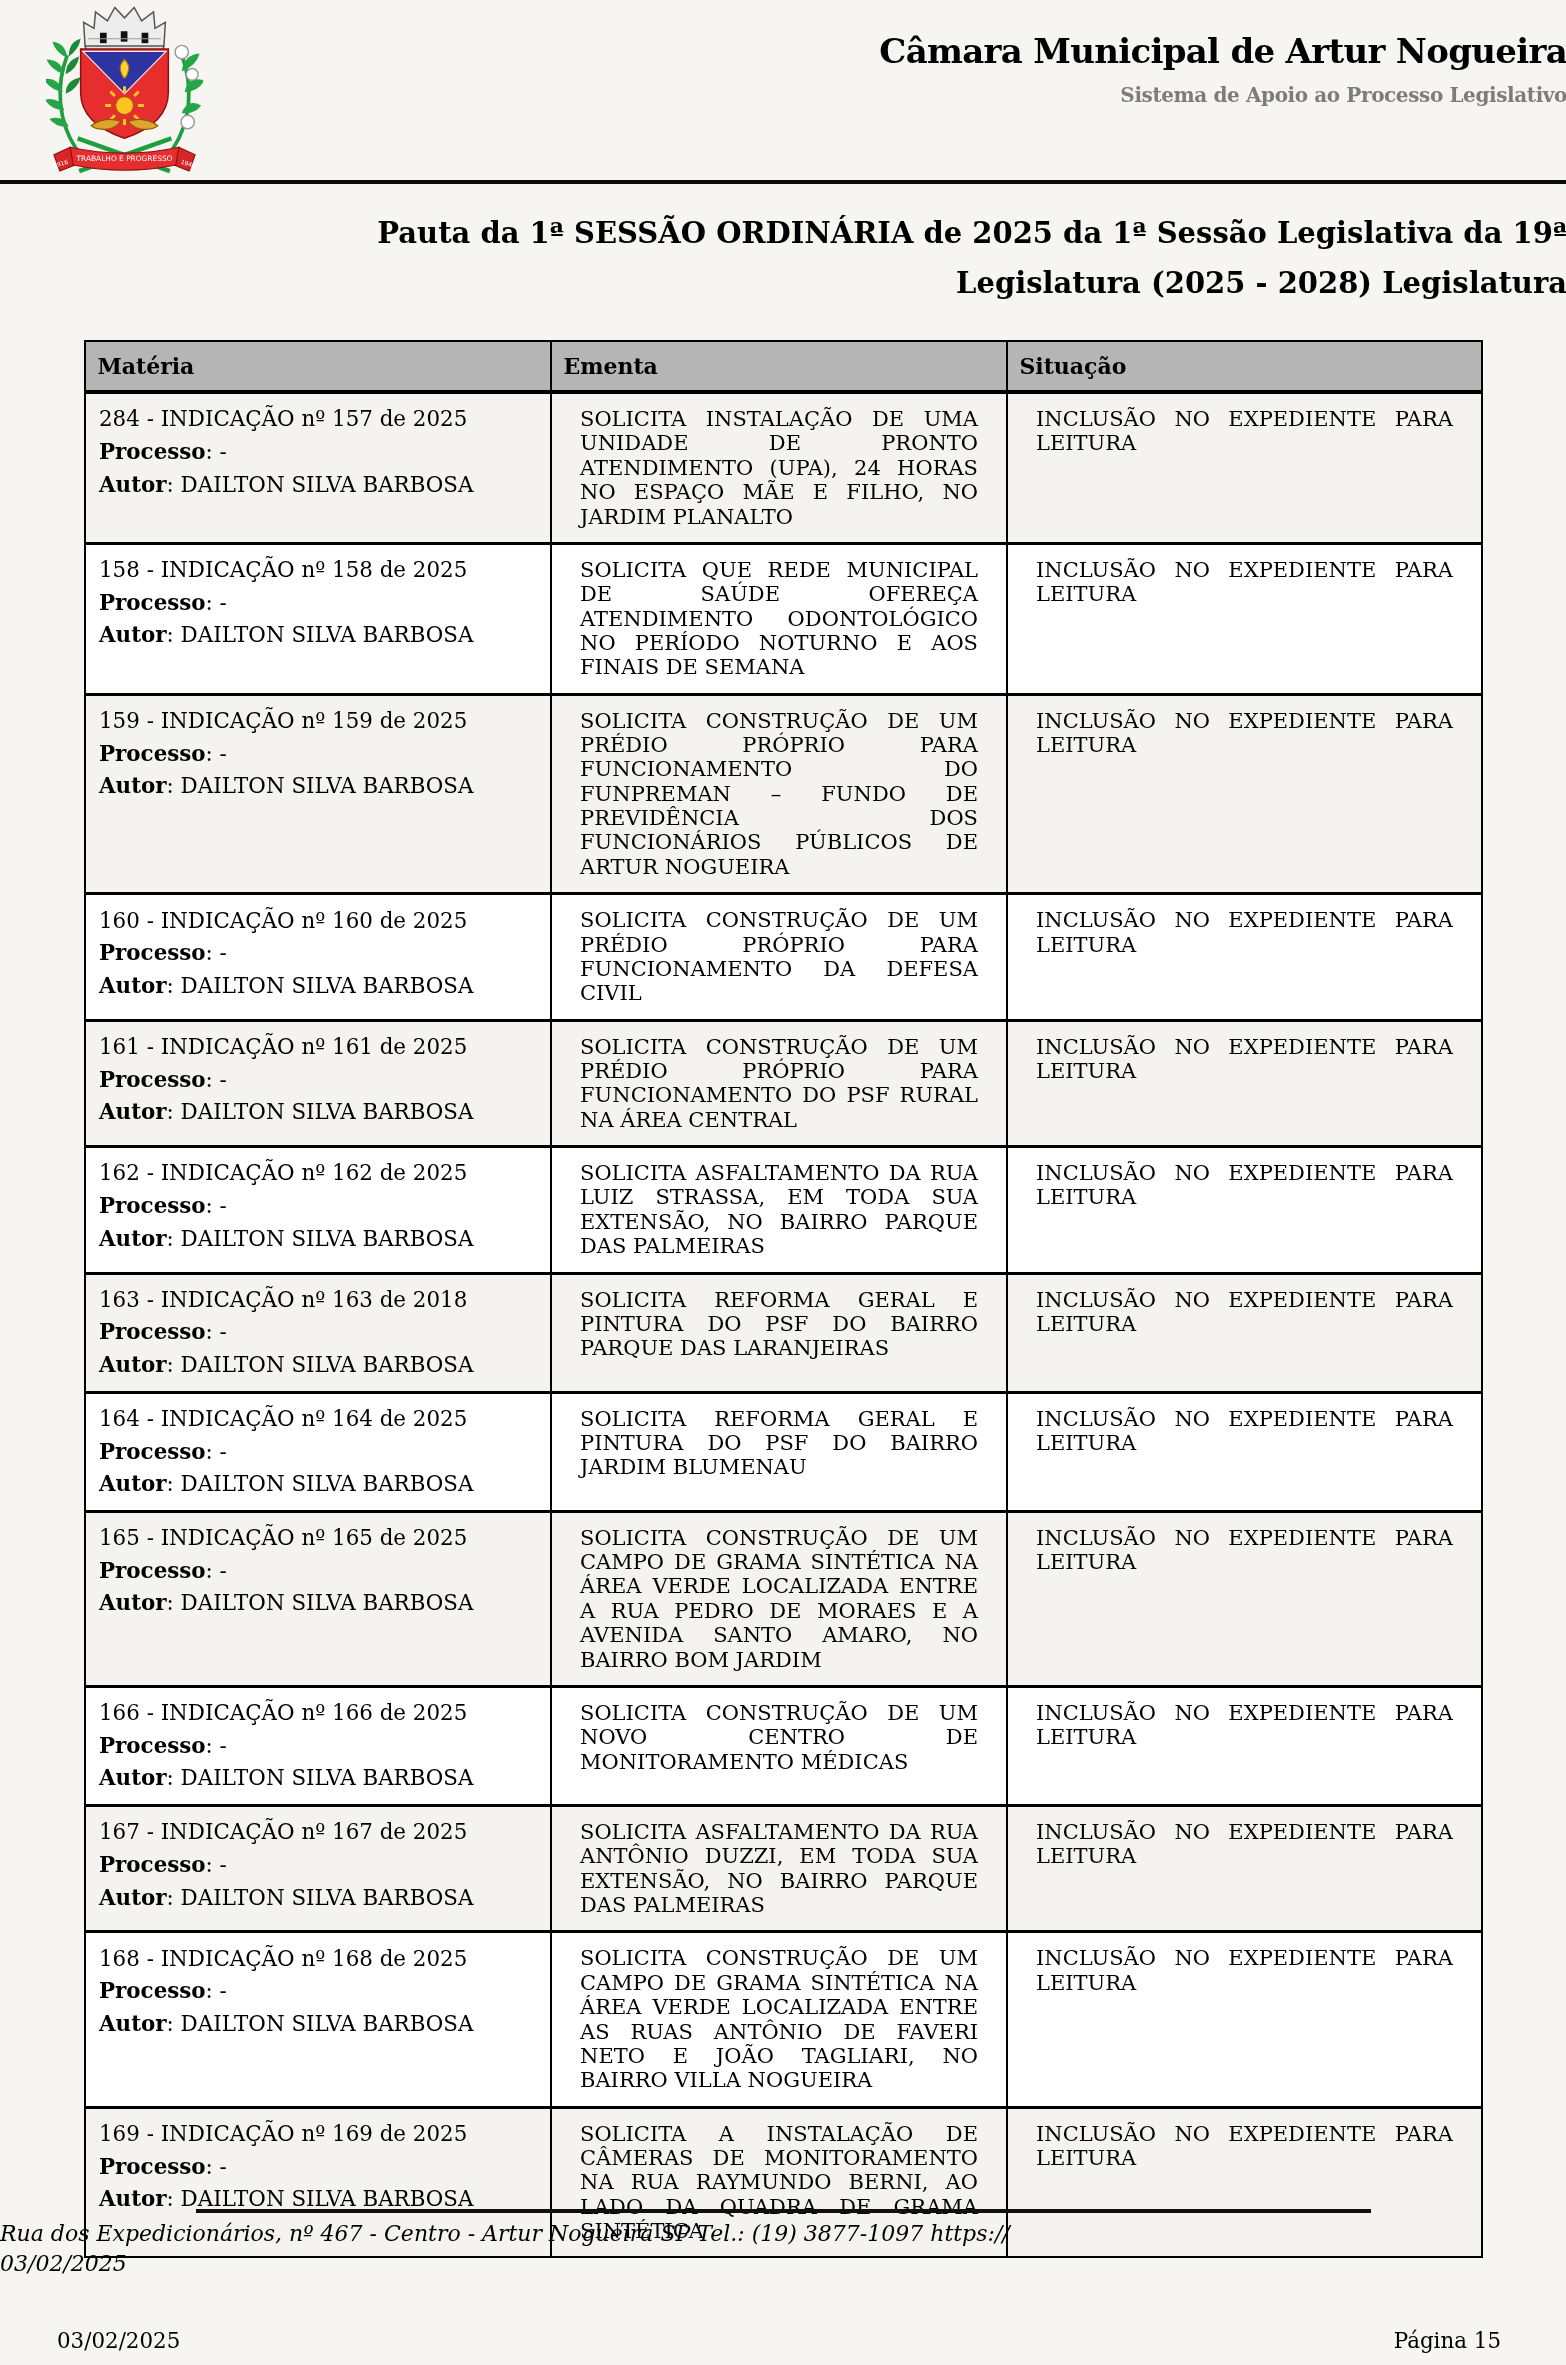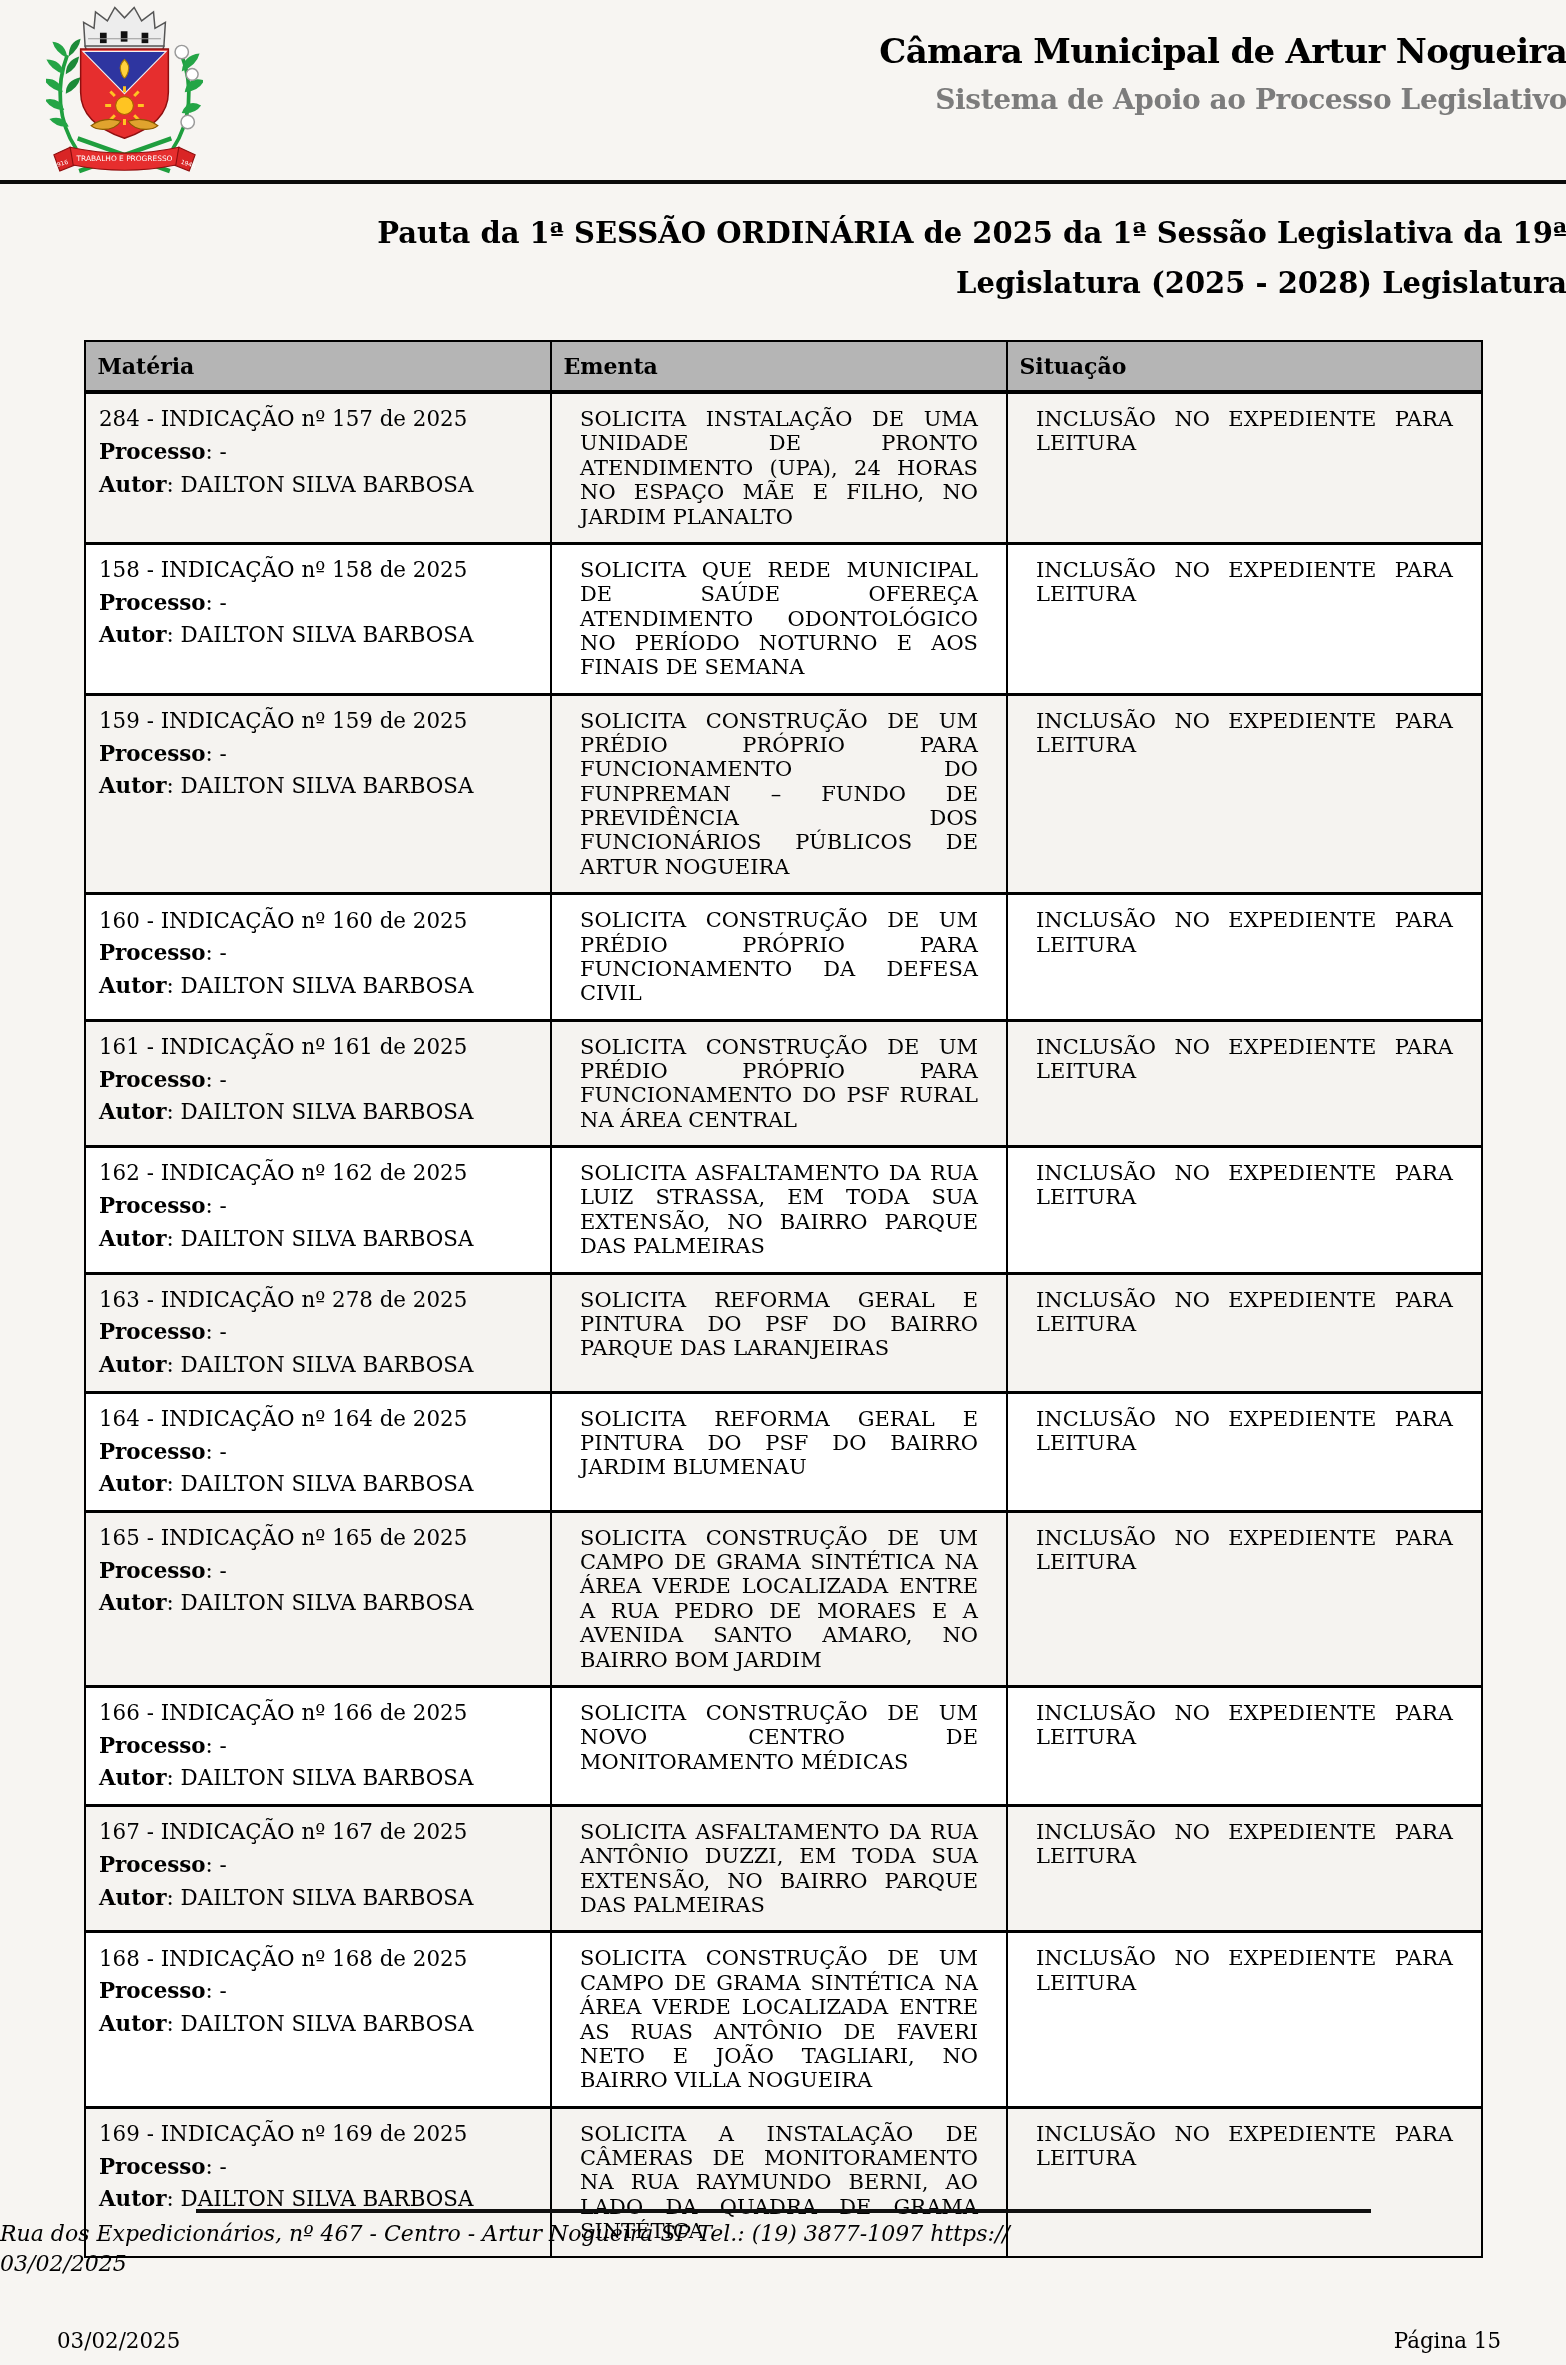--- a/index.html
+++ b/index.html
@@ -21,21 +21,21 @@
     overflow:hidden;
     background:var(--page-bg);
     color:var(--ink);
     font-family:"DejaVu Serif","Liberation Serif",serif;
   }
   
   .masthead{position:relative;height:180px;}
   .logo{position:absolute;left:46px;top:2.9px;width:157px;height:171px;}
   .masthead-text{padding-top:33px;text-align:right;}
   .org-title{font-size:34px;font-weight:bold;letter-spacing:-0.7px;line-height:1.1;}
-  .org-subtitle{margin-top:13px;font-size:28px;font-weight:bold;color:var(--subtitle);letter-spacing:-0.4px;}
+  .org-subtitle{margin-top:13px;font-size:20px;font-weight:bold;color:var(--subtitle);letter-spacing:-0.4px;}
   .top-rule{height:3.6px;background:var(--rule);}
   
   .doc-title{margin:24px auto 0;text-align:right;font-size:29px;font-weight:bold;line-height:1.75;}
   
   table.agenda{
     margin:31px auto 0;
     width:1397px;
     border-collapse:collapse;
     table-layout:fixed;
     border:2.9px solid #000;
@@ -211,21 +211,21 @@
         <td class="materia">
           <div class="m-title">162 - INDICAÇÃO nº 162 de 2025</div>
           <div class="m-line"><span class="lbl">Processo</span><span>: -</span></div>
           <div class="m-line"><span class="lbl">Autor</span><span>: DAILTON SILVA BARBOSA</span></div>
         </td>
         <td class="ementa">SOLICITA ASFALTAMENTO DA RUA LUIZ STRASSA, EM TODA SUA EXTENSÃO, NO BAIRRO PARQUE DAS PALMEIRAS</td>
         <td class="situacao">INCLUSÃO NO EXPEDIENTE PARA LEITURA</td>
       </tr>
         <tr>
         <td class="materia">
-          <div class="m-title">163 - INDICAÇÃO nº 278 de 2025</div>
+          <div class="m-title">163 - INDICAÇÃO nº 163 de 2018</div>
           <div class="m-line"><span class="lbl">Processo</span><span>: -</span></div>
           <div class="m-line"><span class="lbl">Autor</span><span>: DAILTON SILVA BARBOSA</span></div>
         </td>
         <td class="ementa">SOLICITA REFORMA GERAL E PINTURA DO PSF DO BAIRRO PARQUE DAS LARANJEIRAS</td>
         <td class="situacao">INCLUSÃO NO EXPEDIENTE PARA LEITURA</td>
       </tr>
         <tr>
         <td class="materia">
           <div class="m-title">164 - INDICAÇÃO nº 164 de 2025</div>
           <div class="m-line"><span class="lbl">Processo</span><span>: -</span></div>

